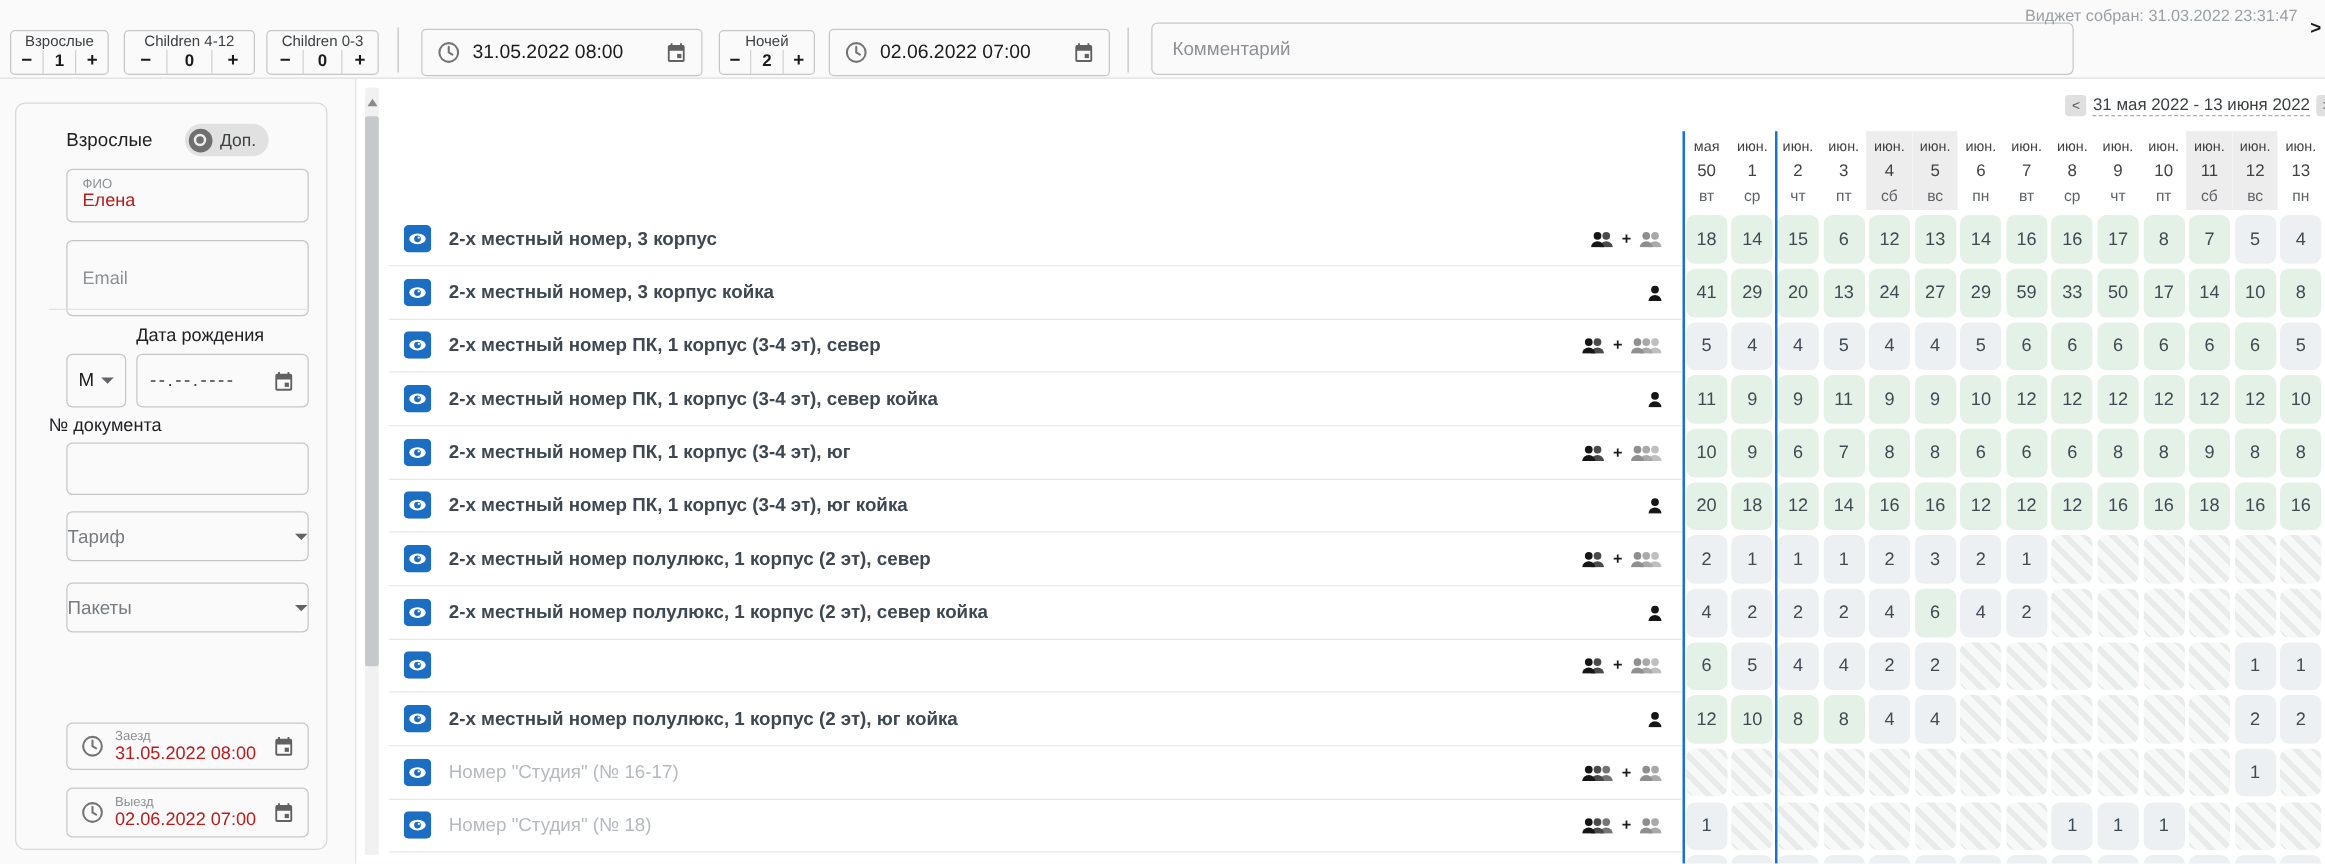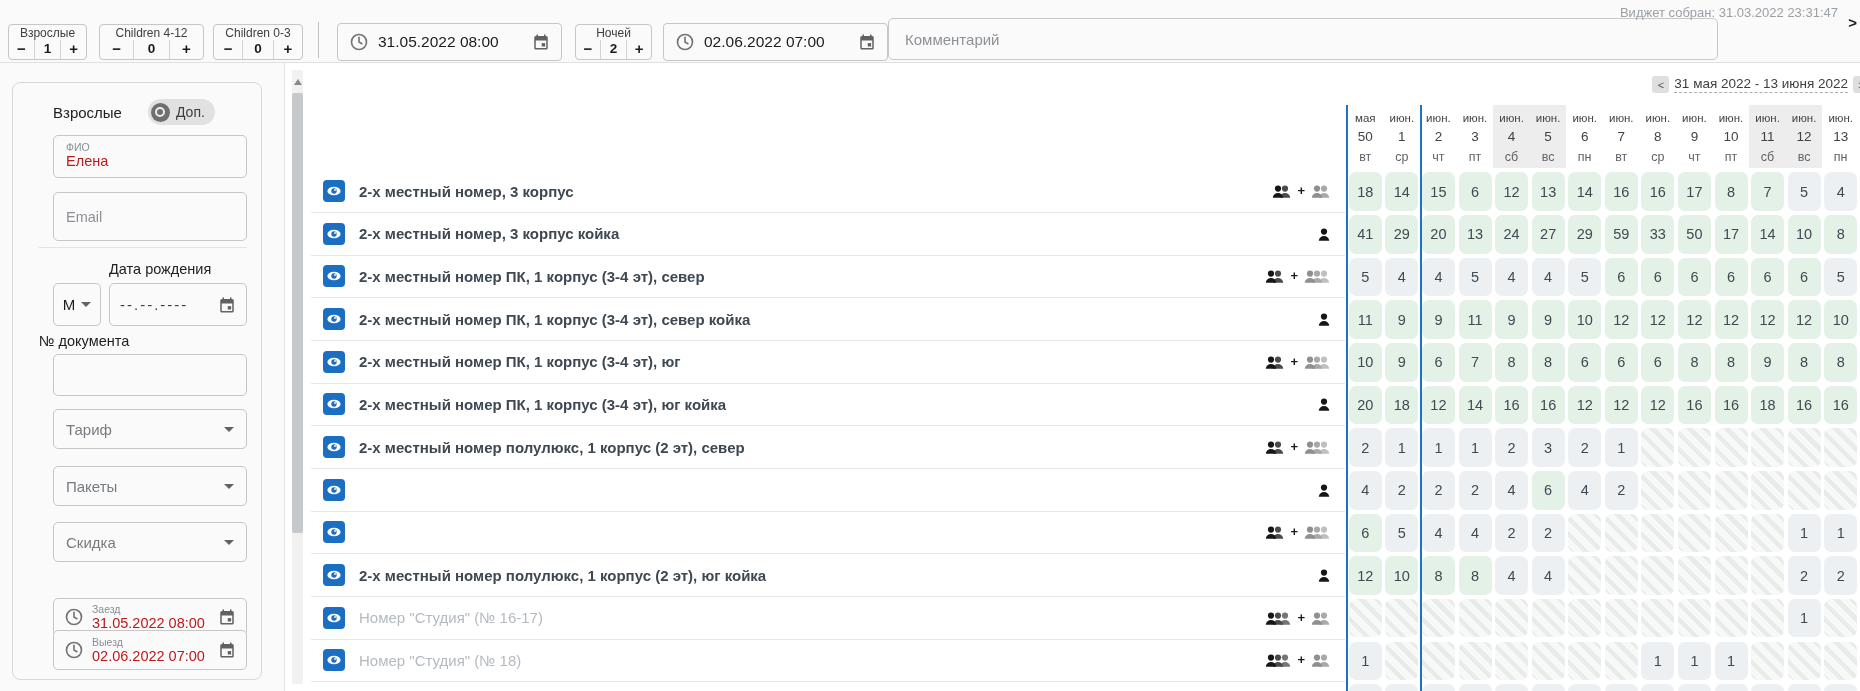--- a/index.html
+++ b/index.html
@@ -14,21 +14,21 @@
            border-radius:4px;box-sizing:border-box;}
   .clabel{font-size:12px;color:#3c4043;text-align:center;line-height:14px;margin-top:1px;white-space:nowrap;}
   .cctrl{display:flex;height:19px;align-items:stretch;}
   .cbtn{flex:1;text-align:center;font-size:15px;font-weight:700;color:#1b1b1b;line-height:17px;cursor:pointer;}
   .cval{flex:1.05;text-align:center;font-size:13.5px;font-weight:700;color:#1b1b1b;line-height:18px;
         border-left:1px solid #d2d2d2;border-right:1px solid #d2d2d2;}
   .vdiv{position:absolute;top:22px;height:36px;width:1px;background:#c2c2c2;}
   .datebox{position:absolute;top:23px;height:38px;background:#fafafa;border:1px solid #c6c6c6;border-radius:4px;
            box-sizing:border-box;display:flex;align-items:center;padding:0 11px;gap:9px;cursor:pointer;}
   .datebox .dtxt{font-size:15.5px;color:#1b1b1b;white-space:nowrap;flex:1;}
-  .combox{position:absolute;left:888px;top:18px;width:830px;height:42px;box-sizing:border-box;
+  .combox{position:absolute;left:921px;top:18px;width:738px;height:42px;box-sizing:border-box;
           border:1px solid #c8c8c8;border-radius:5px;background:#fafafa;}
   .combox input{width:100%;height:100%;border:none;background:transparent;outline:none;
           font-family:"Liberation Sans",sans-serif;font-size:15px;color:#3c4043;padding:0 16px;box-sizing:border-box;}
   .combox input::placeholder{color:#8d9196;opacity:1;}
   .widget-note{position:absolute;top:5px;right:22px;font-size:13px;color:#9aa0a6;white-space:nowrap;}
   .tr-chevron{position:absolute;top:14px;right:3px;font-size:15px;font-weight:700;color:#1b1b1b;cursor:pointer;}
 
   .icon20{width:20px;height:20px;flex:0 0 auto;}
   .icon18{width:18px;height:18px;flex:0 0 auto;}
 
@@ -44,21 +44,21 @@
   .knob::after{content:"";position:absolute;left:4.5px;top:4.5px;width:6px;height:6px;border-radius:50%;
         border:2px solid #ededed;}
   .chip .ctext{font-size:14px;color:#3c4043;}
   .inbox{box-sizing:border-box;border:1px solid #c6c6c6;border-radius:5px;background:#fafafa;}
   .flabel{font-size:10.5px;color:#8b8f94;line-height:12px;}
   .fval{font-size:14.5px;color:#b91c1c;line-height:17px;}
   .ph{font-size:14.5px;color:#8d9196;}
   .sb-divider{position:absolute;left:26px;right:14px;border-top:1px solid #e3e3e3;}
   .sb-label{font-size:14.5px;color:#202124;white-space:nowrap;}
   .selbox{box-sizing:border-box;border:1px solid #c6c6c6;border-radius:5px;background:#fafafa;
-          display:flex;align-items:center;padding:0 12px;cursor:pointer;}
+          display:flex;align-items:center;padding:0 0;cursor:pointer;}
   .selbox .stext{flex:1;font-size:15px;color:#777c81;}
   .caret{width:0;height:0;border-left:5px solid transparent;border-right:5px solid transparent;
          border-top:5px solid #5f6368;}
   .stack2{display:flex;flex-direction:column;justify-content:center;flex:1;}
   .sdate{box-sizing:border-box;border:1px solid #c6c6c6;border-radius:5px;background:#fafafa;
          display:flex;align-items:center;padding:0 10px;gap:8px;cursor:pointer;}
 
   
   .main{position:absolute;left:284px;top:63px;width:1576px;height:628px;background:#ffffff;
         border-left:1px solid #e4e4e4;overflow:hidden;}
@@ -182,21 +182,21 @@
         <span class="knob"></span>
         <span class="ctext">Доп.</span>
       </span>
     </div>
 
     <div class="fw inbox" style="top:52px;height:43px;padding:5px 12px;">
       <div class="flabel">ФИО</div>
       <div class="fval">Елена</div>
     </div>
 
-    <div class="fw inbox" style="top:109px;height:49px;display:flex;align-items:center;padding:0 12px;">
+    <div class="fw inbox" style="top:109px;height:61px;display:flex;align-items:center;padding:0 12px;">
       <span class="ph">Email</span>
     </div>
 
     <div class="sb-divider" style="top:164px;"></div>
 
     <div class="sb-label" style="position:absolute;left:96px;top:178px;">Дата рождения</div>
 
     <div class="inbox" style="position:absolute;left:40px;top:200px;width:48px;height:43px;display:flex;align-items:center;justify-content:center;gap:6px;cursor:pointer;">
       <span style="font-size:15px;color:#1b1b1b;">М</span>
       <span class="caret"></span>
@@ -213,26 +213,22 @@
     <div class="fw inbox" style="top:271px;height:42px;"></div>
 
     <div class="fw selbox" style="top:326px;height:40px;">
       <span class="stext">Тариф</span>
       <span class="caret"></span>
     </div>
     <div class="fw selbox" style="top:383px;height:40px;">
       <span class="stext">Пакеты</span>
       <span class="caret"></span>
     </div>
-    <div class="fw selbox" style="top:439px;height:40px;">
-      <span class="stext">Скидка</span>
-      <span class="caret"></span>
-    </div>
-
-    <div class="fw sdate" style="top:515px;height:38px;">
+
+    <div class="fw sdate" style="top:495px;height:38px;">
       <svg class="icon20" viewBox="0 0 24 24">
           <circle cx="12" cy="12" r="9" fill="none" stroke="#757575" stroke-width="2"></circle>
           <path d="M12 6.5V12l3.5 2" stroke="#757575" stroke-width="2" fill="none" stroke-linecap="round"></path>
         </svg>
       <span class="stack2">
         <span class="flabel">Заезд</span>
         <span class="fval">31.05.2022 08:00</span>
       </span>
       <svg class="icon18" viewBox="0 0 24 24">
           <path fill="#616161" d="M19 4h-1V2h-2v2H8V2H6v2H5a2 2 0 0 0-2 2v14a2 2 0 0 0 2 2h14a2 2 0 0 0 2-2V6a2 2 0 0 0-2-2zm0 16H5V10h14v10z"></path>
@@ -509,20 +505,21 @@
             </span>
           </span>
         </div>
         <div class="room-row" style="top: 405.92px;">
           <span class="eye"><svg width="22" height="22" viewBox="0 0 22 22">
               <rect width="22" height="22" rx="4" fill="#1b6ec2"></rect>
               <ellipse cx="11" cy="11" rx="6.6" ry="4.3" fill="#fff"></ellipse>
               <circle cx="11" cy="11" r="2.7" fill="#1b6ec2"></circle>
               <circle cx="12" cy="10" r="0.9" fill="#fff"></circle>
             </svg></span>
+          <span class="rname">2-х местный номер полулюкс, 1 корпус (2 эт), север койка</span>
           <span class="occ">
             <span>
               <svg width="14" height="14" viewBox="0 0 14 14" style="display:block">
                 <circle cx="7" cy="4.6" r="3.1" fill="#161616"></circle>
                 <path d="M1.7999999999999998 13.8 a5.2 4.8 0 0 1 10.4 0 z" fill="#161616"></path>
               </svg>
             </span>
           </span>
         </div>
         <div class="room-row" style="top: 448.58px;">

